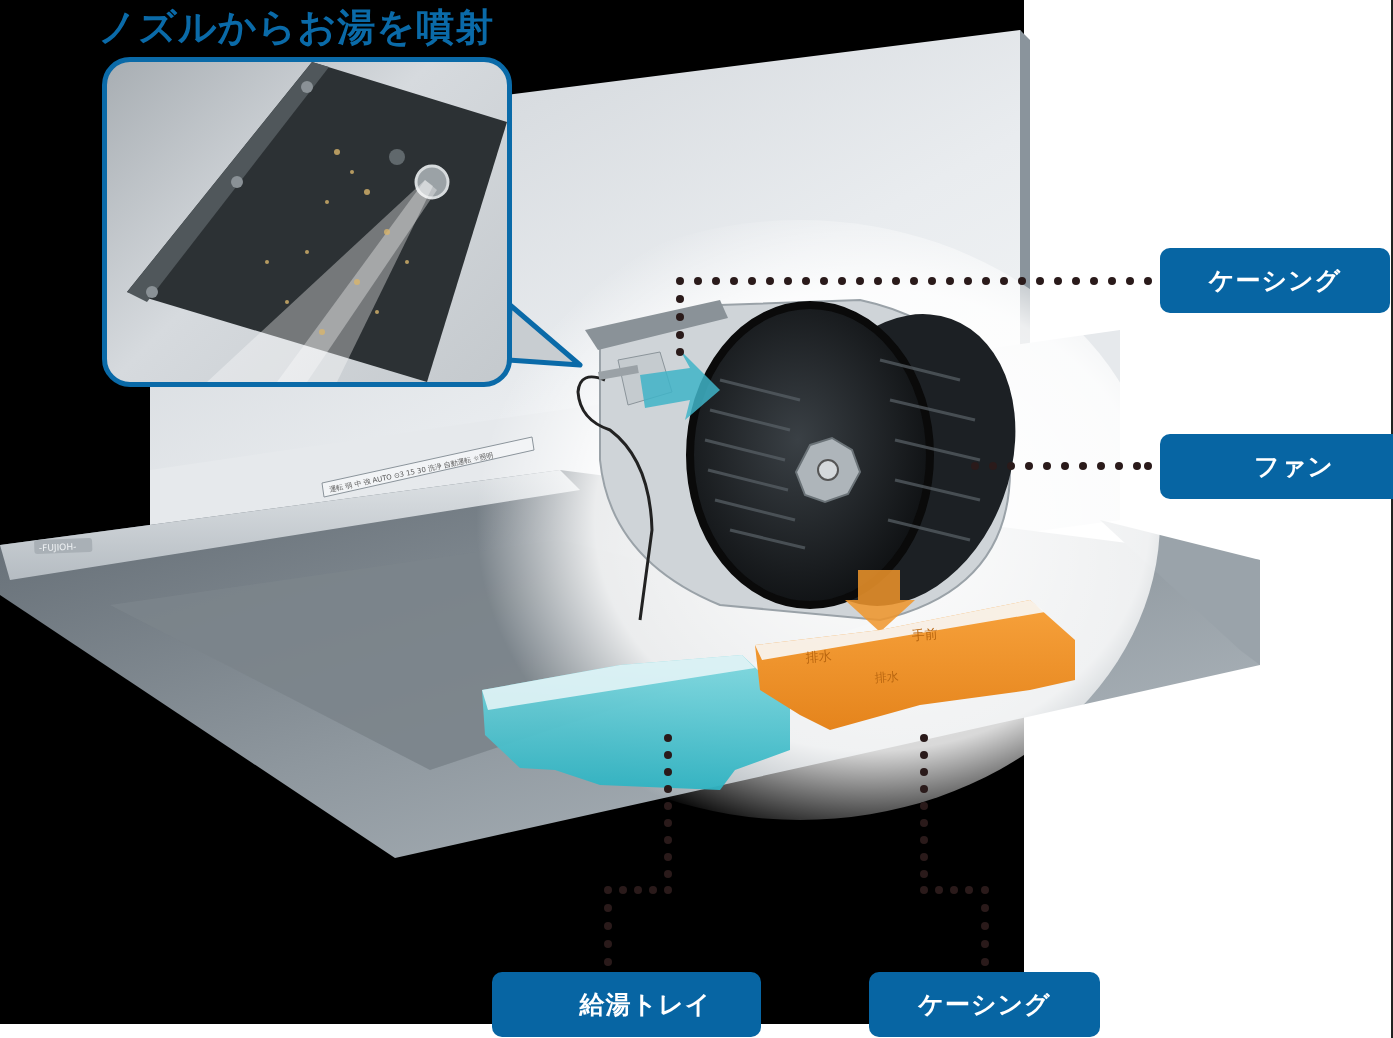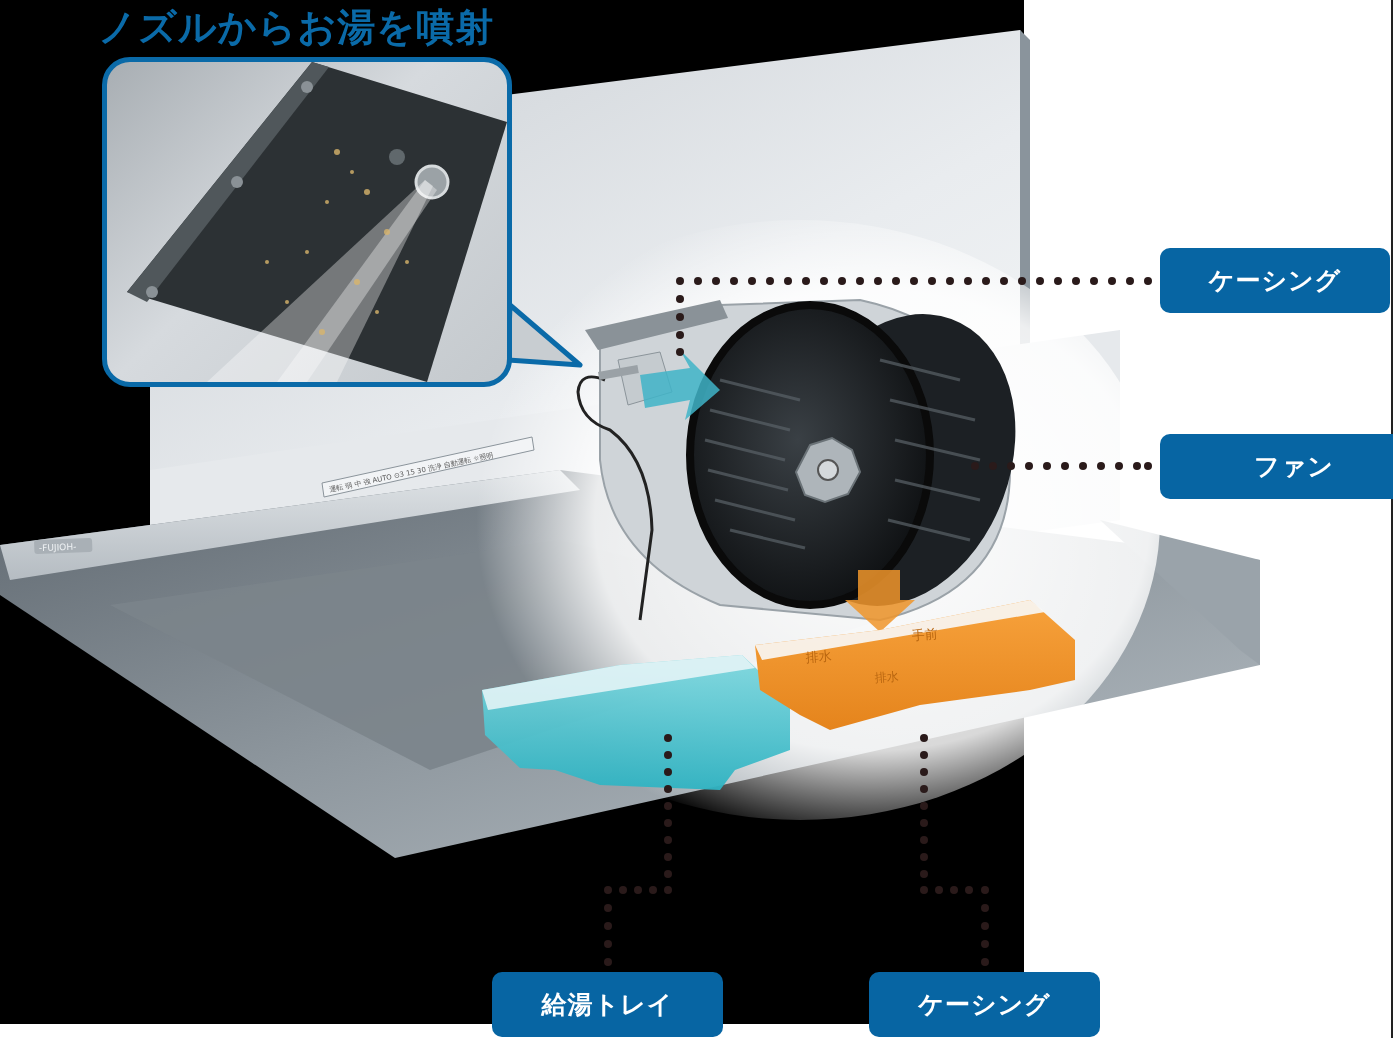--- a/index.html
+++ b/index.html
@@ -241,14 +241,14 @@
         <circle cx="215" cy="270" r="3"></circle>
         <circle cx="160" cy="200" r="2"></circle>
     </g>
   </svg>
 </div>
 
 <div class="title">ノズルからお湯を噴射</div>
 
 <div class="label" style="left:1160px;top:248px;width:230px;height:65px;">ケーシング</div>
 <div class="label" style="left:1160px;top:434px;width:268px;height:65px;">ファン</div>
-<div class="label" style="left:492px;top:972px;width:231px;height:65px;">給湯トレイ</div>
+<div class="label" style="left:492px;top:972px;width:231px;height:65px;padding-left:38px;">給湯トレイ</div>
 <div class="label" style="left:869px;top:972px;width:231px;height:65px;">ケーシング</div>
 
 </body></html>

